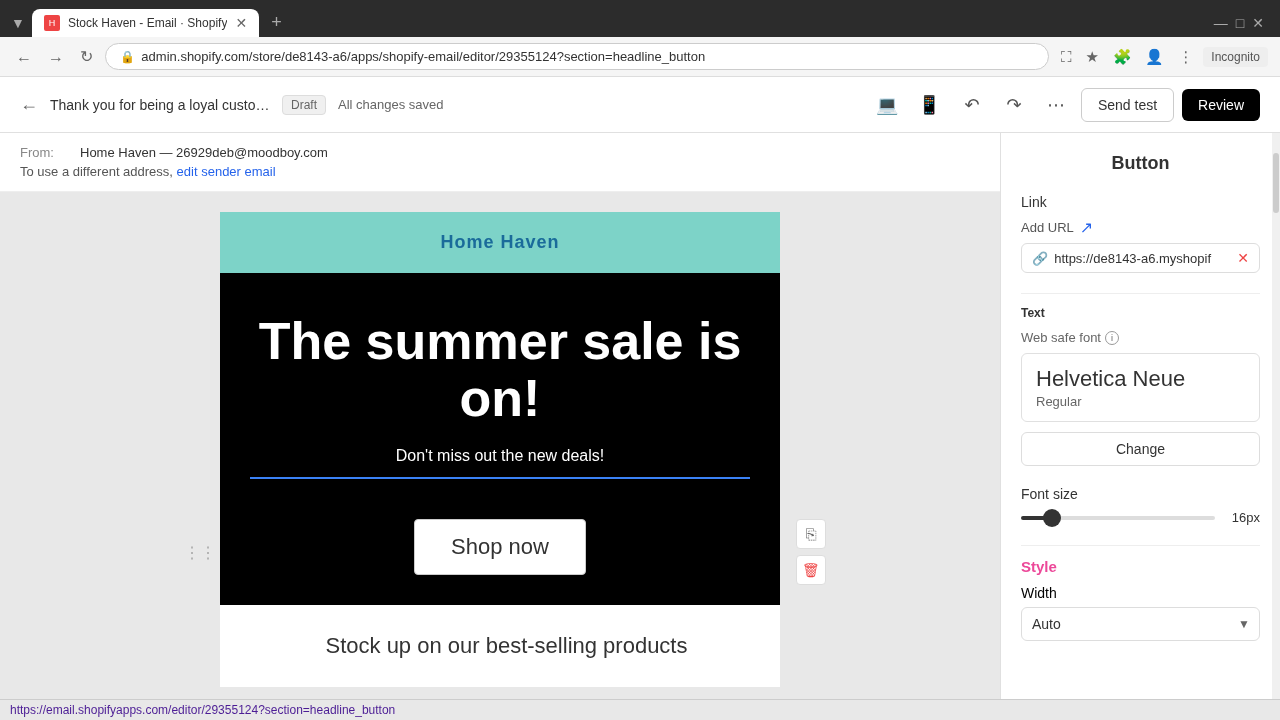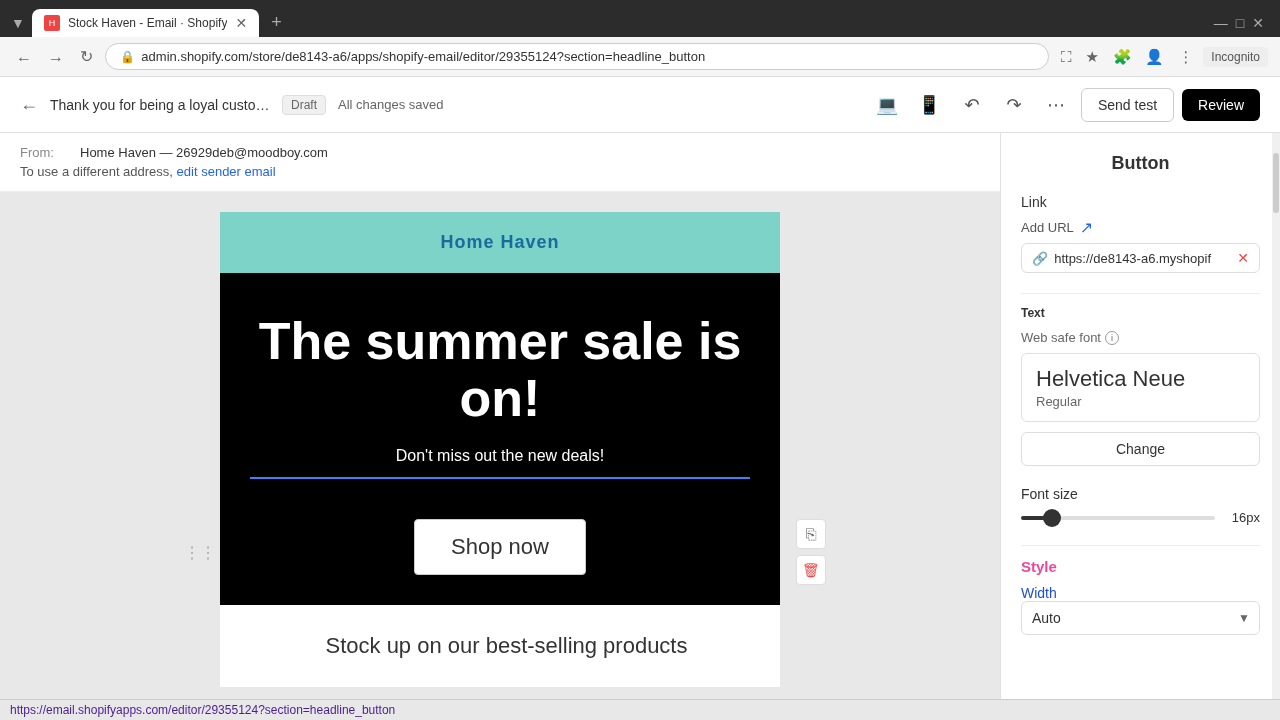--- a/index.html
+++ b/index.html
@@ -99,21 +99,21 @@
 
     .change-btn { width: 100%; background: #fff; border: 1px solid #ddd; border-radius: 6px; padding: 8px; font-size: 14px; color: #333; cursor: pointer; }
 
     .font-size-label { font-size: 14px; color: #333; font-weight: 500; margin-bottom: 8px; }
     .slider-row { display: flex; align-items: center; gap: 10px; }
     .slider { -webkit-appearance: none; appearance: none; flex: 1; height: 4px; border-radius: 2px; background: linear-gradient(to right, #333 20%, #ddd 20%); outline: none; cursor: pointer; }
     .slider::-webkit-slider-thumb { -webkit-appearance: none; width: 18px; height: 18px; border-radius: 50%; background: #333; cursor: pointer; }
     .slider-value { font-size: 13px; color: #333; min-width: 35px; text-align: right; }
 
     .style-label { font-size: 15px; font-weight: 600; color: #ec4899; margin-bottom: 10px; }
-    .width-label { font-size: 14px; color: #1d4ed8; margin-bottom: 0; }
+    .width-label { font-size: 14px; color: #000000; margin-bottom: 6px; }
     .select-wrapper { position: relative; }
     .select-input { width: 100%; border: 1px solid #ddd; border-radius: 6px; padding: 8px 30px 8px 10px; font-size: 14px; color: #333; background: #fff; -webkit-appearance: none; cursor: pointer; }
     .select-arrow { position: absolute; right: 10px; top: 50%; transform: translateY(-50%); color: #666; font-size: 12px; pointer-events: none; }
   </style>
 </head>
 <body>
 
 <div class="browser-chrome" style="position:relative;">
   <div class="tab-bar">
     <div style="width:20px;height:20px;background:none;border:none;cursor:pointer;display:flex;align-items:center;justify-content:center;color:#aaa;font-size:14px;">▼</div>

